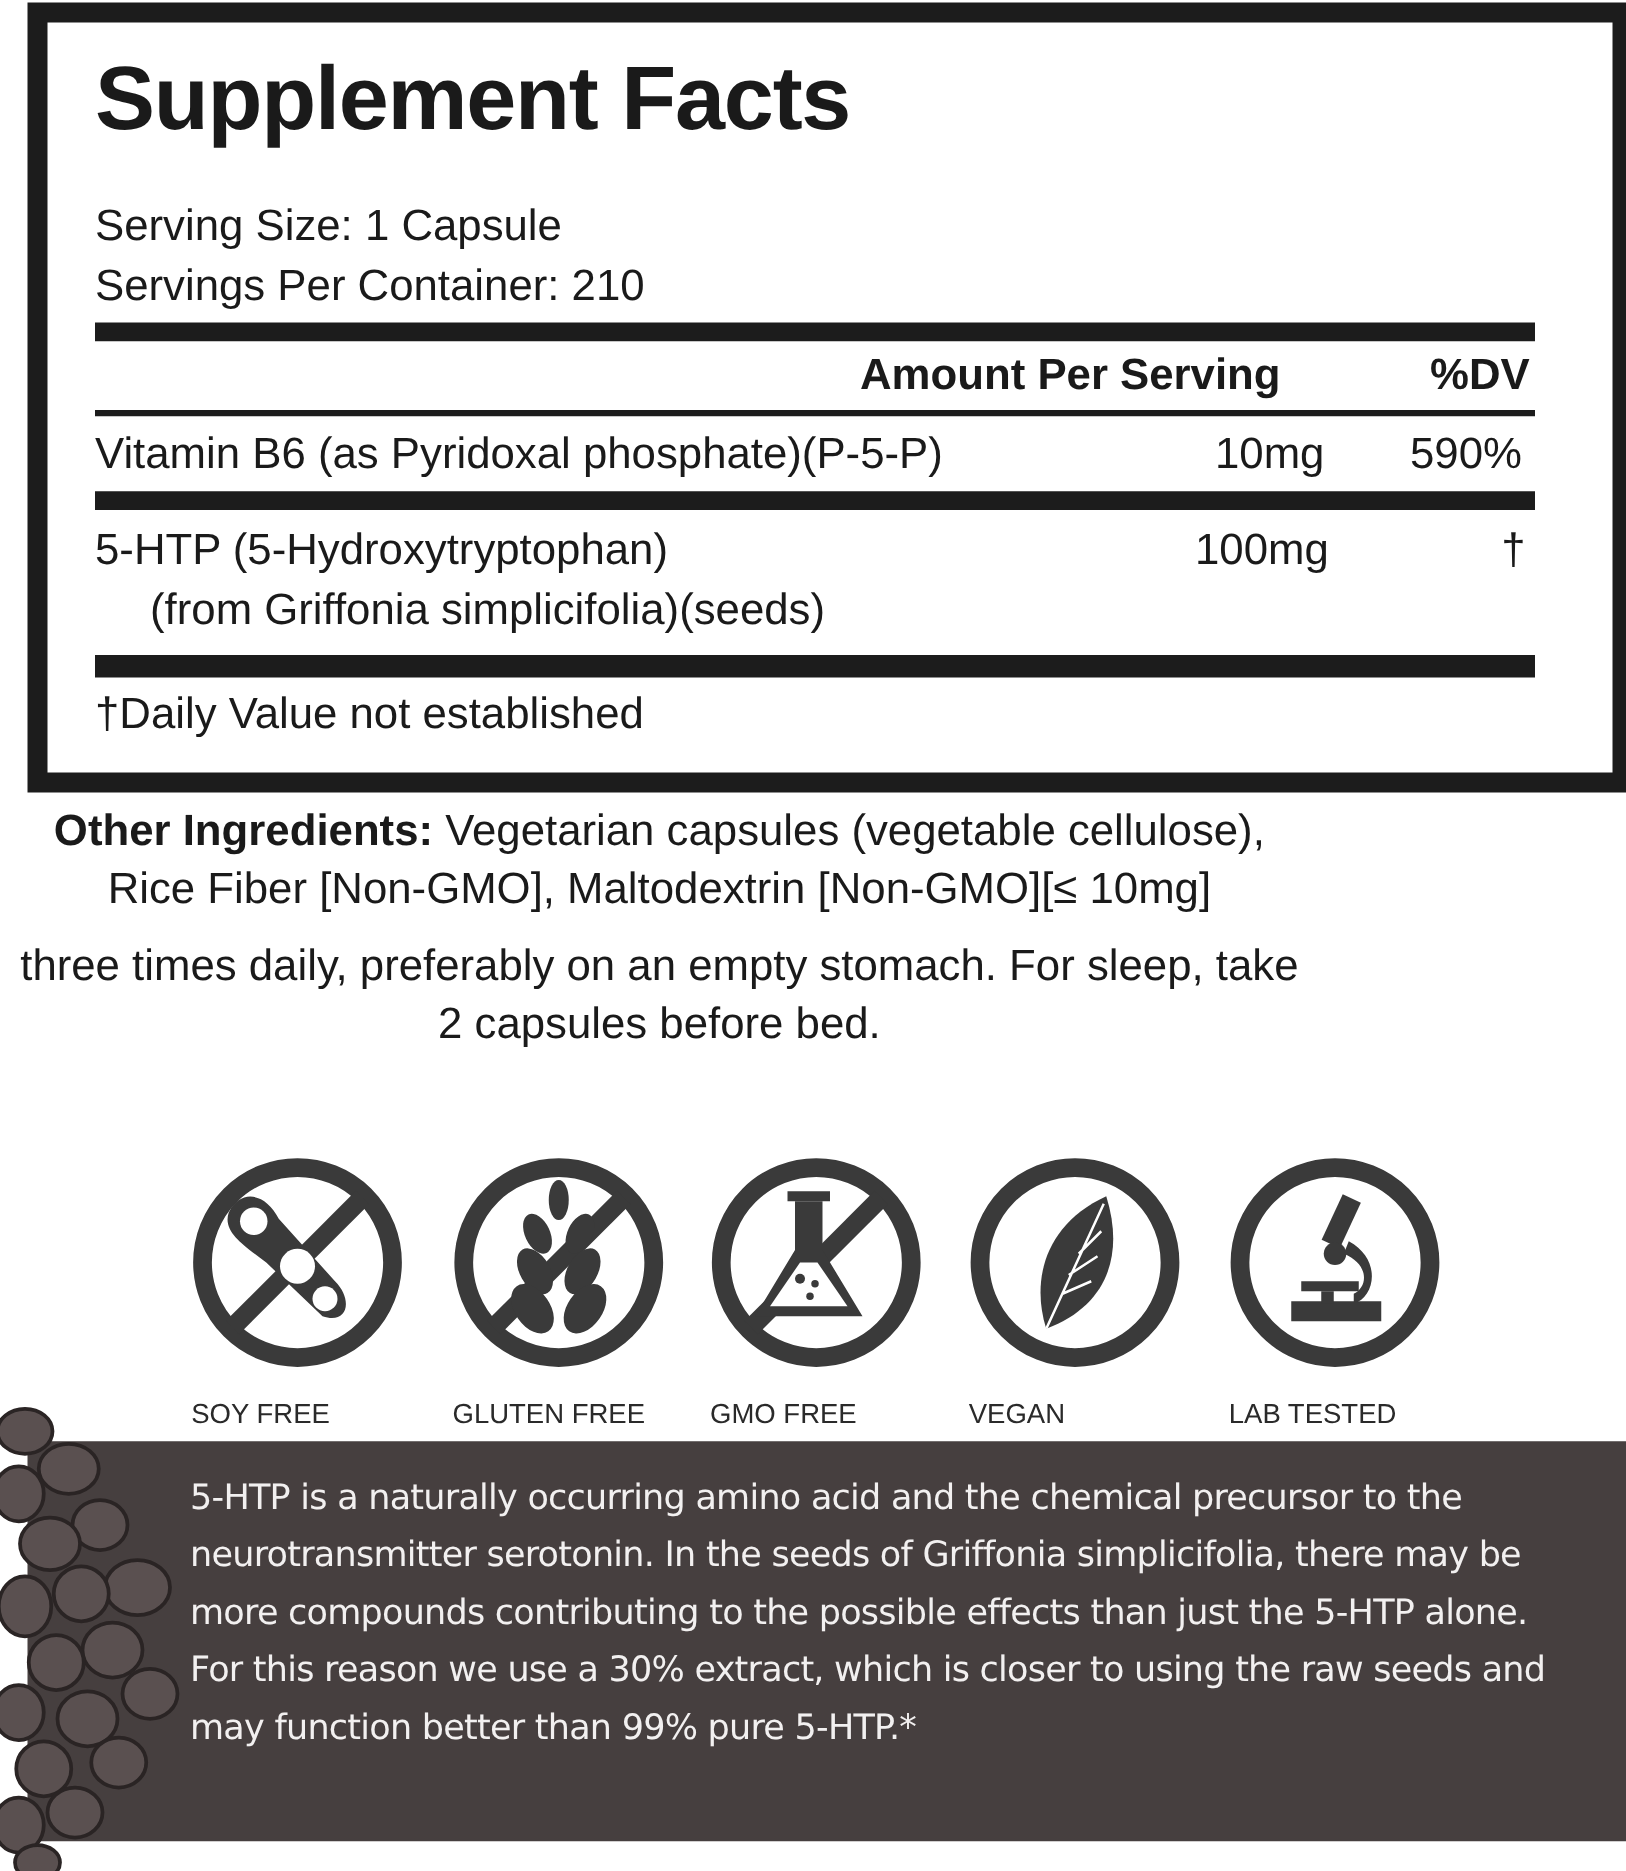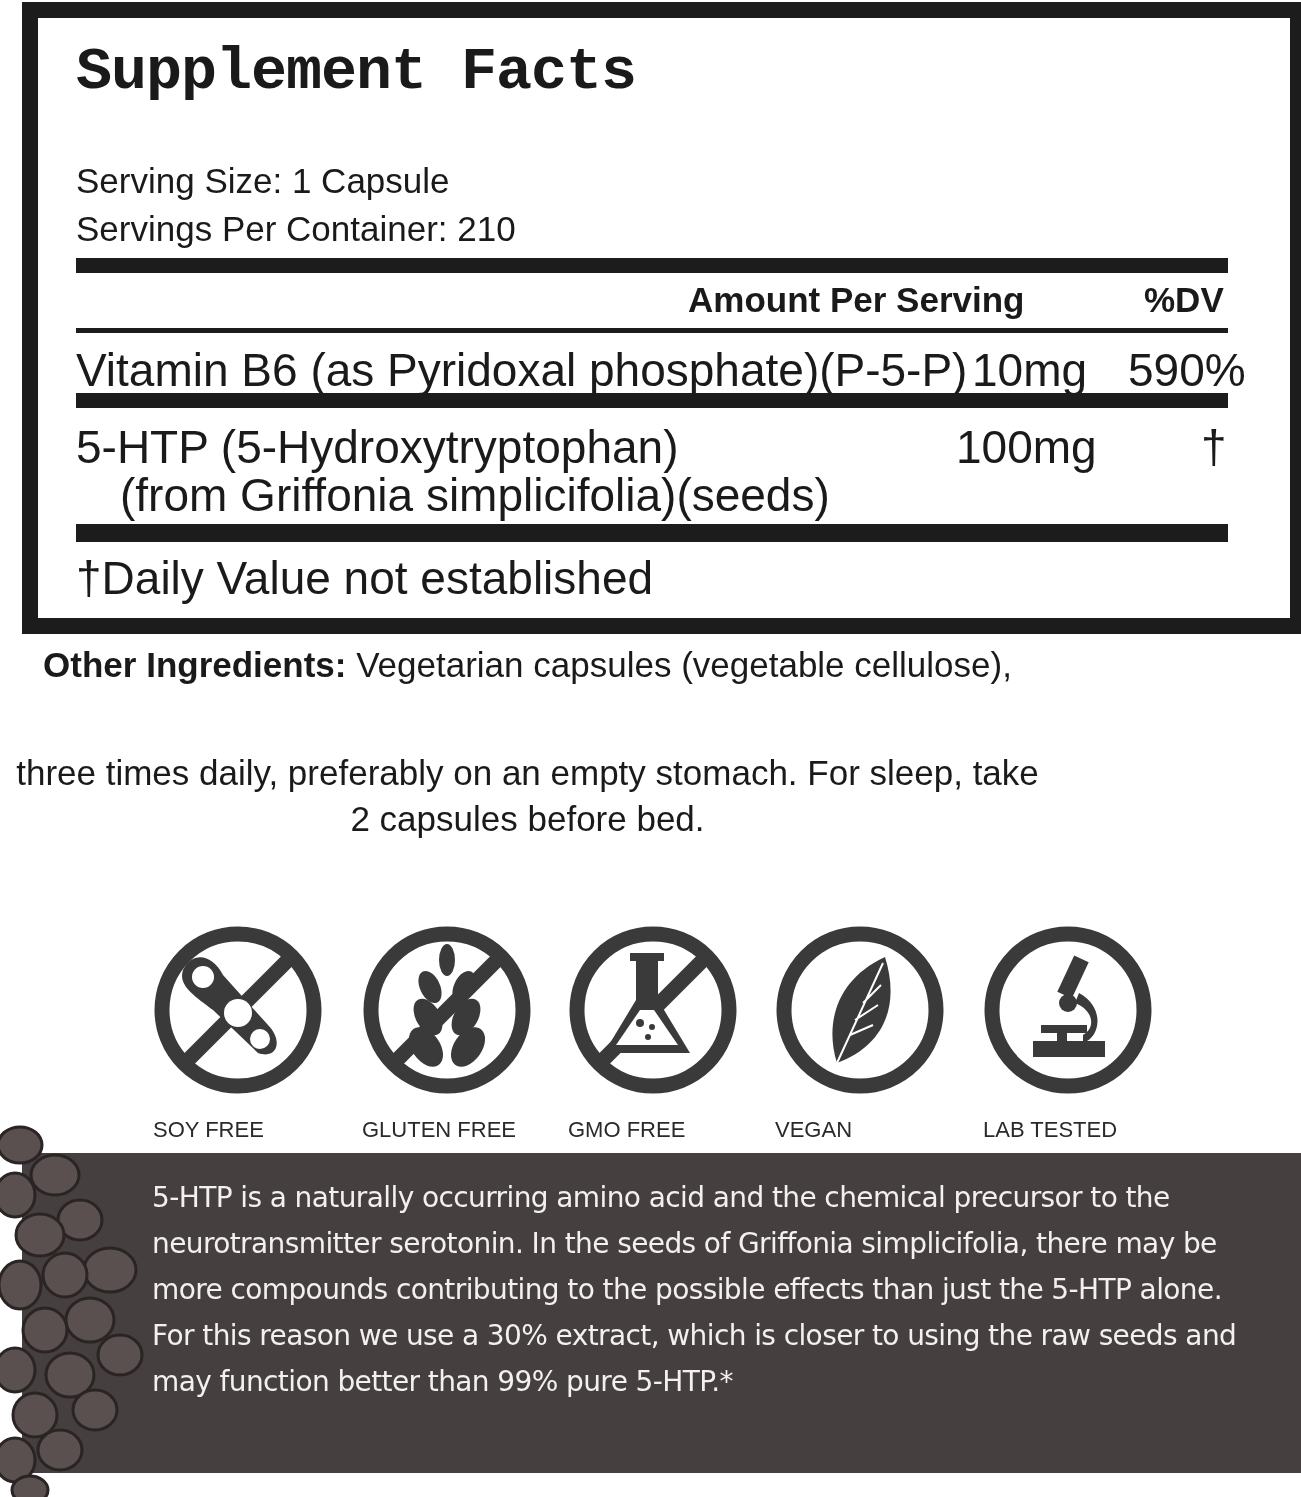--- a/index.html
+++ b/index.html
@@ -5,25 +5,25 @@
     html, body { margin: 0; padding: 0; }
     body {
       width: 1301px; height: 1497px; background: #ffffff; position: relative; overflow: hidden;
       font-family: "Liberation Sans", sans-serif; color: #1a1a1a;
     }
     .facts-box {
       position: absolute; left: 22px; top: 2px; width: 1252px; height: 600px;
       border: 16px solid #1c1c1c; background: #fff; box-sizing: content-box;
     }
     .facts-inner { position: absolute; left: 38px; top: 0; width: 1152px; }
-    .title { position: absolute; top: 20px; left: 0; font-size: 60px; font-weight: bold; letter-spacing: -1px; color: #1a1a1a; font-family: Liberation Mono, monospace; }
+    .title { position: absolute; top: 20px; left: 0; font-size: 72px; font-weight: bold; letter-spacing: -1px; color: #1a1a1a; }
     .serving { position: absolute; left: 0; font-size: 35px; color: #1a1a1a; }
     .bar { position: absolute; left: 0; width: 1152px; background: #1c1c1c; }
     .col-head { position: absolute; top: 262px; font-size: 35px; font-weight: bold; }
-    .row-text { position: absolute; font-size: 46px; text-align: center; }
+    .row-text { position: absolute; font-size: 35px; text-align: center; }
     .other { position: absolute; left: 0; width: 1055px; text-align: center; font-size: 35px; line-height: 46px; }
     .other b { font-weight: bold; }
     .icons { position: absolute; top: 925px; left: 0; width: 1301px; }
     .icon-wrap { position: absolute; width: 170px; text-align: left; }
     .icon-wrap svg { width: 170px; height: 170px; }
     .icon-label { display: block; margin-top: 18px; font-size: 22px; color: #2a2a2a; }
     .info-band {
       position: absolute; left: 22px; top: 1153px; width: 1279px; height: 320px;
       background: #463f3f;
     }
@@ -56,20 +56,21 @@
     <div class="row-text" style="top:402px;left:880px">100mg</div>
     <div class="row-text" style="top:402px;left:1125px">†</div>
     <div class="bar" style="top:506px;height:18px"></div>
 
     <div class="row-text" style="top:533px;left:0">†Daily Value not established</div>
   </div>
 </div>
 
 <div class="other" style="top:642px">
   <div><b>Other Ingredients:</b><span> Vegetarian capsules (vegetable cellulose),</span></div>
+  <div>Rice Fiber [Non-GMO], Maltodextrin [Non-GMO][≤ 10mg]</div>
 </div>
 
 <div class="other" style="top:750px">
   <div>three times daily, preferably on an empty stomach. For sleep, take</div>
   <div>2 capsules before bed.</div>
 </div>
 
 <div class="icons">
   <div class="icon-wrap" style="left:153px">
     <svg viewBox="0 0 170 170">

